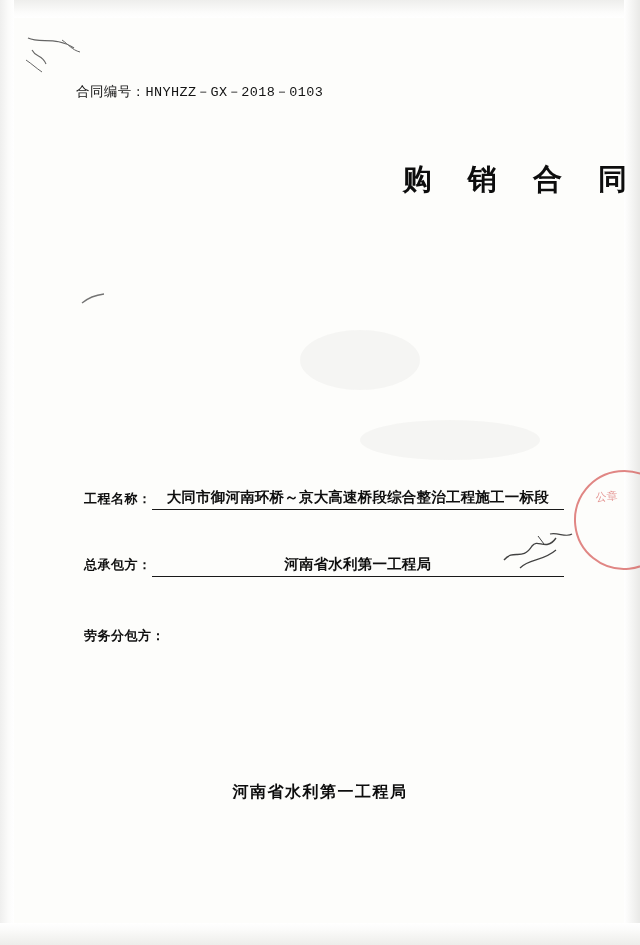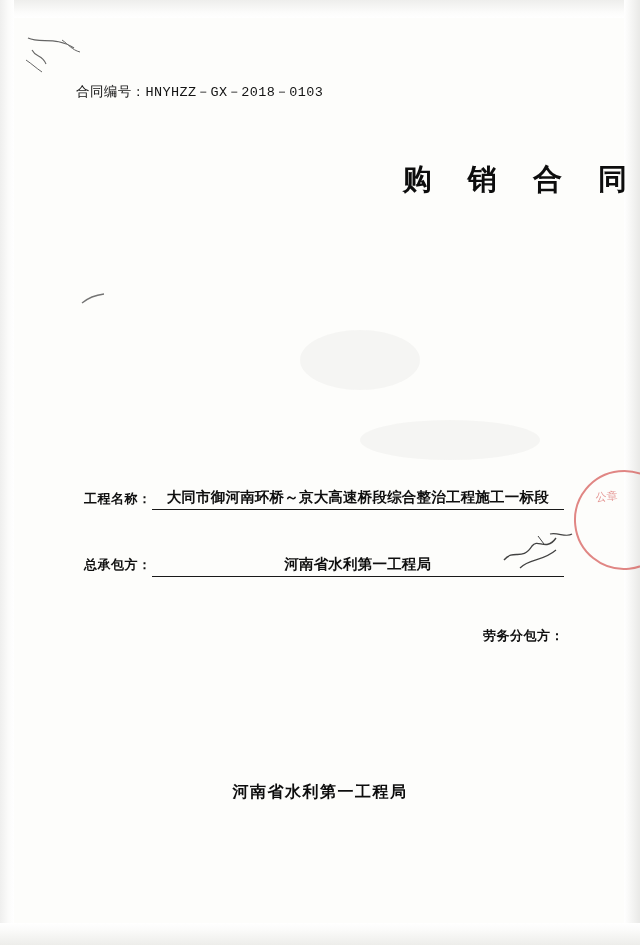--- a/index.html
+++ b/index.html
@@ -91,21 +91,21 @@
     border-bottom: 1.3px solid #191919;
     text-align: center;
     font-size: 14.5px;
     font-weight: bold;
     letter-spacing: 0.2px;
     padding-bottom: 2px;
   }
 
   #field-project { top: 488px; }
   #field-contractor { top: 555px; align-items: center; }
-  #field-subcontractor { top: 627px; flex-direction: column; }
+  #field-subcontractor { top: 627px; }
 
   .footer-org {
     position: absolute;
     left: 0;
     top: 782px;
     width: 640px;
     text-align: center;
     font-family: "DejaVu Sans", sans-serif;
     font-weight: bold;
     font-size: 16px;

